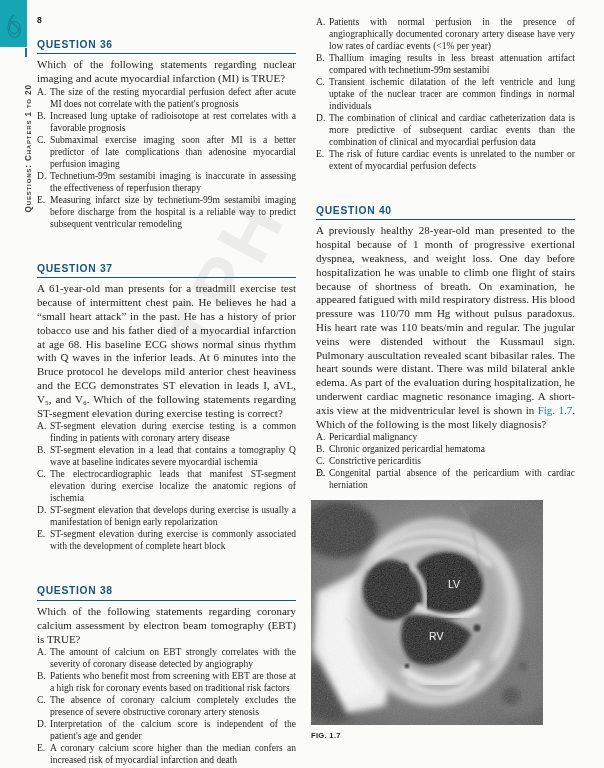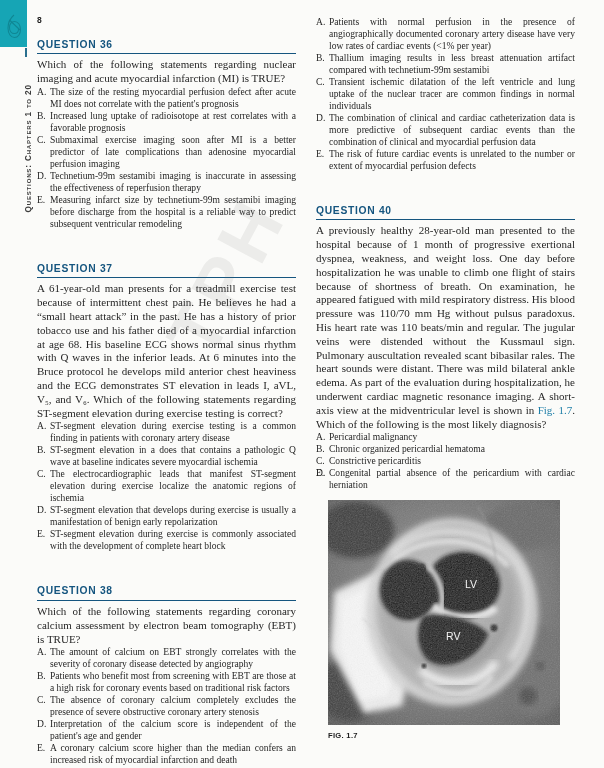--- a/index.html
+++ b/index.html
@@ -131,21 +131,21 @@
     position: absolute;
     left: 0;
     top: 0;
   }
   ol.choices li:last-child { text-align: justify; }
   ol.choices li.nojust { text-align: left; }
 
   
   .figwrap {
     position: absolute;
-    left: 328px;
+    left: 311px;
     top: 500px;
     width: 232px;
   }
   .mri {
     width: 232px;
     height: 225px;
     display: block;
     background: #9a9a9a;
   }
   .figcap {
@@ -205,21 +205,21 @@
         <li><span class="ltr">D.</span><span>Technetium-99m sestamibi imaging is inaccurate in assessing the effectiveness of reperfusion therapy</span></li>
         <li><span class="ltr">E.</span><span>Measuring infarct size by technetium-99m sestamibi imaging before discharge from the hospital is a reliable way to predict subsequent ventricular remodeling</span></li>
       </ol>
     </div>
 
     <div>
       <div class="qhead spaced">QUESTION 37</div>
       <p class="stem">A 61-year-old man presents for a treadmill exercise test because of intermittent chest pain. He believes he had a “small heart attack” in the past. He has a history of prior tobacco use and his father died of a myocardial infarction at age 68. His baseline ECG shows normal sinus rhythm with Q waves in the inferior leads. At 6 minutes into the Bruce protocol he develops mild anterior chest heaviness and the ECG demonstrates ST elevation in leads I, aVL, V₅, and V₆. Which of the following statements regarding ST-segment elevation during exercise testing is correct?</p>
       <ol class="choices">
         <li><span class="ltr">A.</span><span>ST-segment elevation during exercise testing is a common finding in patients with coronary artery disease</span></li>
-        <li><span class="ltr">B.</span><span>ST-segment elevation in a does that contains a pathologic Q wave at baseline indicates severe myocardial ischemia</span></li>
+        <li><span class="ltr">B.</span><span>ST-segment elevation in a lead that contains a tomography Q wave at baseline indicates severe myocardial ischemia</span></li>
         <li><span class="ltr">C.</span><span>The electrocardiographic leads that manifest ST-segment elevation during exercise localize the anatomic regions of ischemia</span></li>
         <li><span class="ltr">D.</span><span>ST-segment elevation that develops during exercise is usually a manifestation of benign early repolarization</span></li>
         <li><span class="ltr">E.</span><span>ST-segment elevation during exercise is commonly associated with the development of complete heart block</span></li>
       </ol>
     </div>
 
     <div>
       <div class="qhead spaced">QUESTION 38</div>
       <p class="stem">Which of the following statements regarding coronary calcium assessment by electron beam tomography (EBT) is TRUE?</p>
       <ol class="choices">

